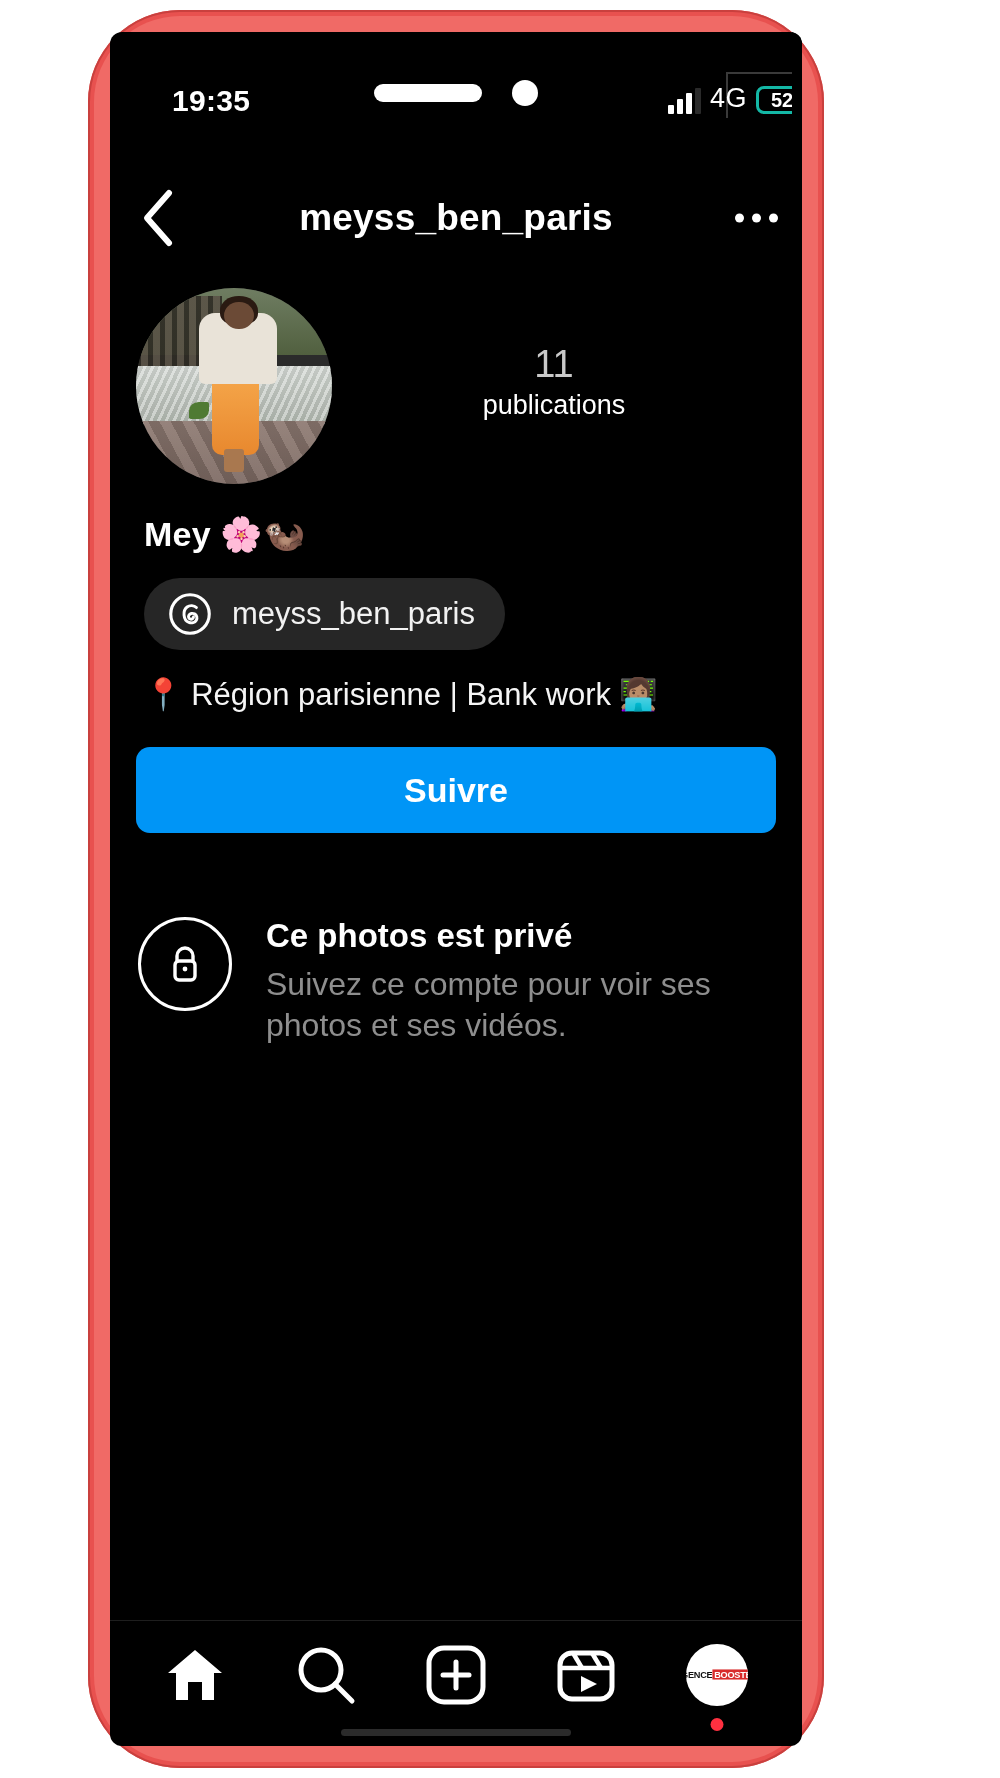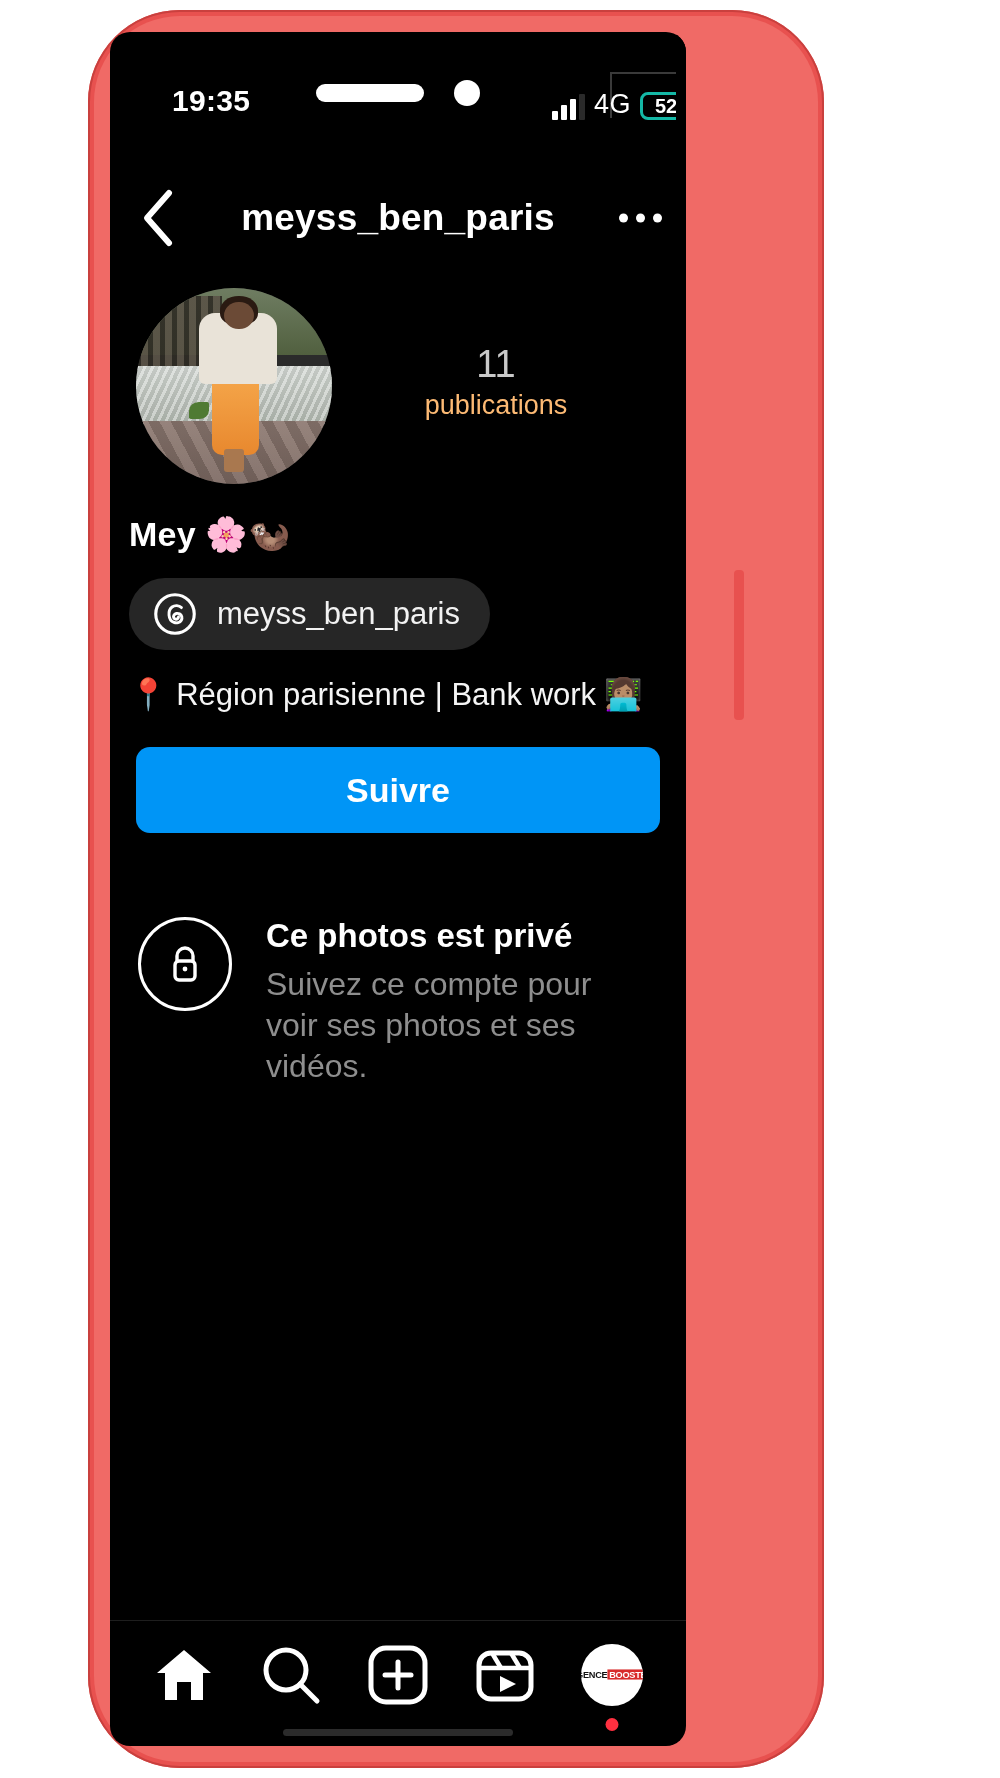--- a/index.html
+++ b/index.html
@@ -29,22 +29,22 @@
   .side-btn{ position:absolute; background:#e8514f; border-radius:4px; }
   #btn-silent { left:80px;  top:470px;  width:10px; height:52px; }
   #btn-volup  { left:80px;  top:560px;  width:10px; height:96px; }
   #btn-voldn  { left:80px;  top:676px;  width:10px; height:96px; }
   #btn-power  { right:80px; top:560px;  width:10px; height:150px; }
 
   
   #screen {
     position:absolute;
     left:110px; top:32px;
-    width:576px; height:1714px;
-    border-radius:20px;
+    width:692px; height:1714px;
+    border-radius:12px;
     background:#000000;
     overflow:hidden;
     color:#ffffff;
   }
 
   
   #status-bar{
     position:relative;
     height:86px;
   }
@@ -55,21 +55,21 @@
   }
   #notch{
     position:absolute; left:50%; top:48px;
     transform:translateX(-50%);
     display:flex; align-items:center; gap:30px;
   }
   #notch-speaker{ width:108px; height:18px; border-radius:9px; background:#ffffff; }
   #notch-camera { width:26px;  height:26px; border-radius:50%; background:#ffffff; }
 
   #status-right{
-    position:absolute; right:-6px; top:57px;
+    position:absolute; right:-6px; top:51px;
     display:flex; align-items:flex-end; gap:9px;
   }
   #signal-bars{ display:flex; align-items:flex-end; gap:3px; height:26px; }
   #signal-bars i{ display:block; width:6px; background:#ffffff; border-radius:1px; }
   #signal-bars i:nth-child(1){ height:9px; }
   #signal-bars i:nth-child(2){ height:15px; }
   #signal-bars i:nth-child(3){ height:21px; }
   #signal-bars i:nth-child(4){ height:26px; background:#2a2a2a; }
   #status-network{ font-size:27px; font-weight:500; letter-spacing:.5px; }
   #battery{
@@ -164,24 +164,24 @@
   .ph-plant  { position:absolute; left:27%; top:58%; width:10%; height:9%;
                background:#4f7a33; border-radius:50% 10% 50% 10%; }
 
   #stats{
     flex:1;
     display:flex; justify-content:space-around; align-items:flex-start;
     padding-bottom:8px;
   }
   .stat{ text-align:center; cursor:pointer; }
   .stat-value{ font-size:38px; font-weight:400; color:#c9c9c9; line-height:1.18; }
-  .stat-label{ font-size:27px; font-weight:400; color:#fdba74; line-height:1.25; margin-top:2px; }
-
-  
-  #bio{ padding:30px 26px 0 19px; }
+  .stat-label{ font-size:27px; font-weight:400; color:#ffffff; line-height:1.25; margin-top:2px; }
+
+  
+  #bio{ padding:30px 26px 0 34px; }
   #display-name{
     font-size:34px; font-weight:700; letter-spacing:.2px;
     display:flex; align-items:center; gap:10px;
   }
   #threads-chip{
     display:inline-flex; align-items:center; gap:20px;
     margin-top:24px;
     background:#262626;
     border-radius:40px;
     padding:14px 30px 14px 24px;

